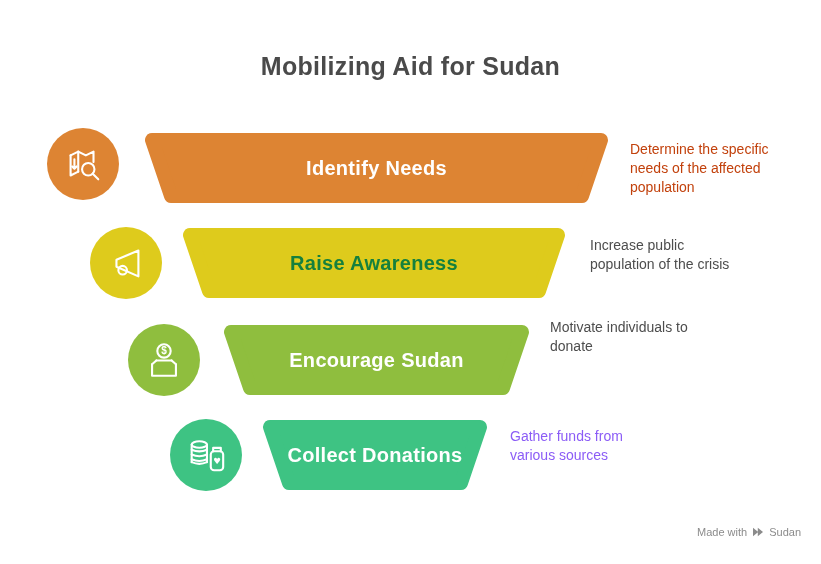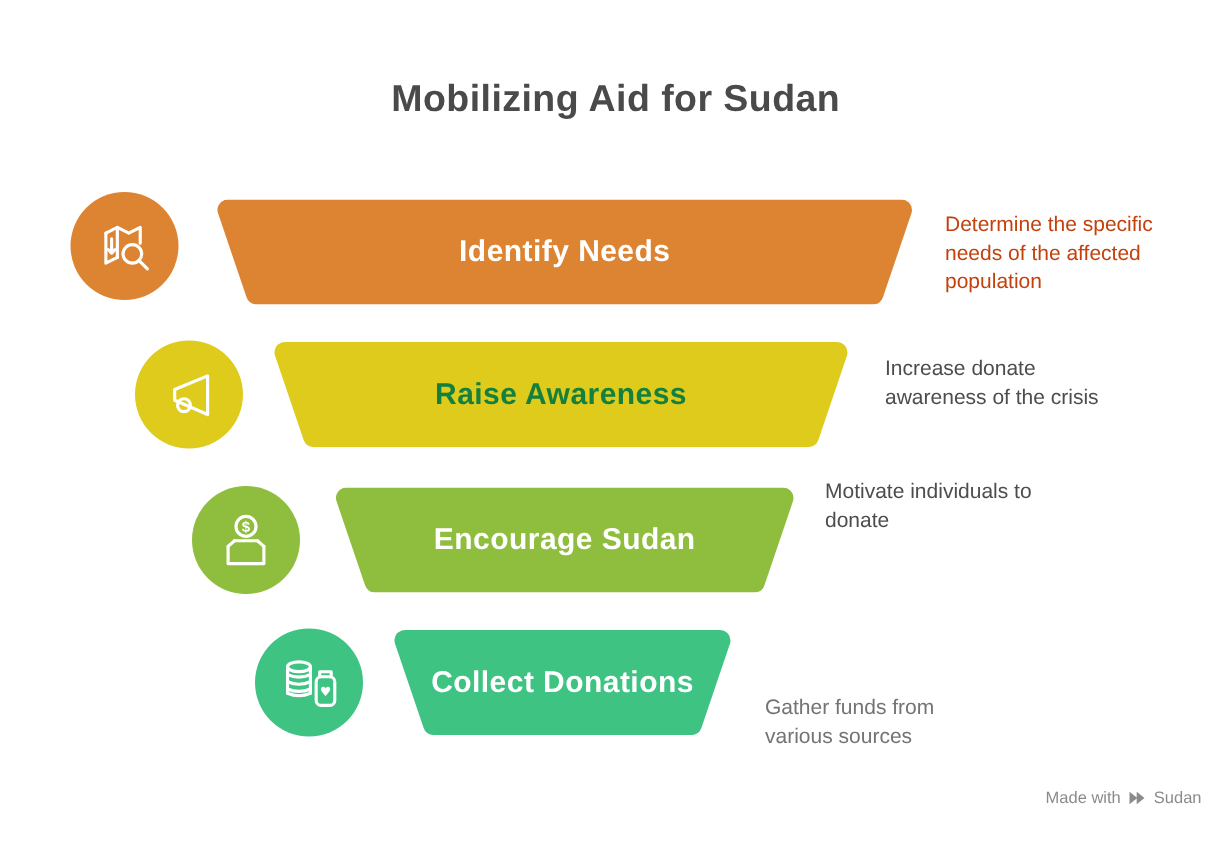--- a/index.html
+++ b/index.html
@@ -75,21 +75,21 @@
       <g stroke="#fff" stroke-width="2.2" fill="none" stroke-linecap="round" stroke-linejoin="round">
         <path d="M35,9 L12,18.5 L12,26 L35,36 Z"></path>
         <circle cx="18.5" cy="29.5" r="4.5"></circle>
       </g>
     </svg>
   </div>
   <svg class="funnel funnel-2" width="388" height="70" viewBox="0 0 388 70">
     <polygon points="10,7 378,7 359,63 29,63" stroke-width="14" stroke-linejoin="round" style="fill: rgb(222, 203, 28); stroke: rgb(222, 203, 28);"></polygon>
   </svg>
   <div class="stage-label label-2" style="color: #15803d;">Raise Awareness</div>
-  <div class="desc desc-2" style="color: rgb(77, 77, 77);">Increase donate awareness of the crisis</div>
+  <div class="desc desc-2" style="color: rgb(77, 77, 77);">Increase public population of the crisis</div>
 
   <div class="badge badge-3" style="background: rgb(143, 190, 62);">
     <svg class="icon-svg" width="42" height="42" viewBox="0 0 44 44">
       <g stroke="#fff" stroke-width="2.2" fill="none" stroke-linecap="round" stroke-linejoin="round">
         <circle cx="22" cy="12.5" r="7"></circle>
         <text x="22" y="16.2" font-size="10.5" font-weight="bold" fill="#fff" stroke="none" text-anchor="middle" font-family="Liberation Sans, sans-serif">$</text>
         <path d="M14,22.5 L30,22.5"></path>
         <path d="M9.5,26.5 L14,22.5 M30,22.5 L34.5,26.5"></path>
         <path d="M9.5,26.5 L9.5,38.5 M34.5,26.5 L34.5,38.5 M9.5,38.5 L34.5,38.5"></path>
       </g>
@@ -111,21 +111,21 @@
         <rect x="27" y="18" width="13" height="20" rx="3.5"></rect>
         <path d="M29.5,18 L29.5,14.5 L37.5,14.5 L37.5,18"></path>
         <text x="33.6" y="31.5" font-size="9" fill="#fff" stroke="none" text-anchor="middle" font-family="DejaVu Sans, sans-serif">♥</text>
       </g>
     </svg>
   </div>
   <svg class="funnel funnel-4" width="230" height="70" viewBox="0 0 230 70">
     <polygon points="10,7 220,7 201,63 29,63" stroke-width="14" stroke-linejoin="round" style="fill: rgb(62, 195, 131); stroke: rgb(62, 195, 131);"></polygon>
   </svg>
   <div class="stage-label label-4" style="color: rgb(255, 255, 255);">Collect Donations</div>
-  <div class="desc desc-4" style="color: #737373; margin-top: 35px;">Gather funds from various sources</div>
+  <div class="desc desc-4" style="color: #8b5cf6;">Gather funds from various sources</div>
 
   <div class="watermark" style="color: rgb(139, 139, 139);">
     <span>Made with</span>
     <svg width="12" height="12" viewBox="0 0 12 12">
       <path d="M1,1.8 L6.2,6 L1,10.2 Z M5.8,1.8 L11,6 L5.8,10.2 Z" fill="#8B8B8B"></path>
     </svg>
     <span>Sudan</span>
   </div>
 
 </div>

